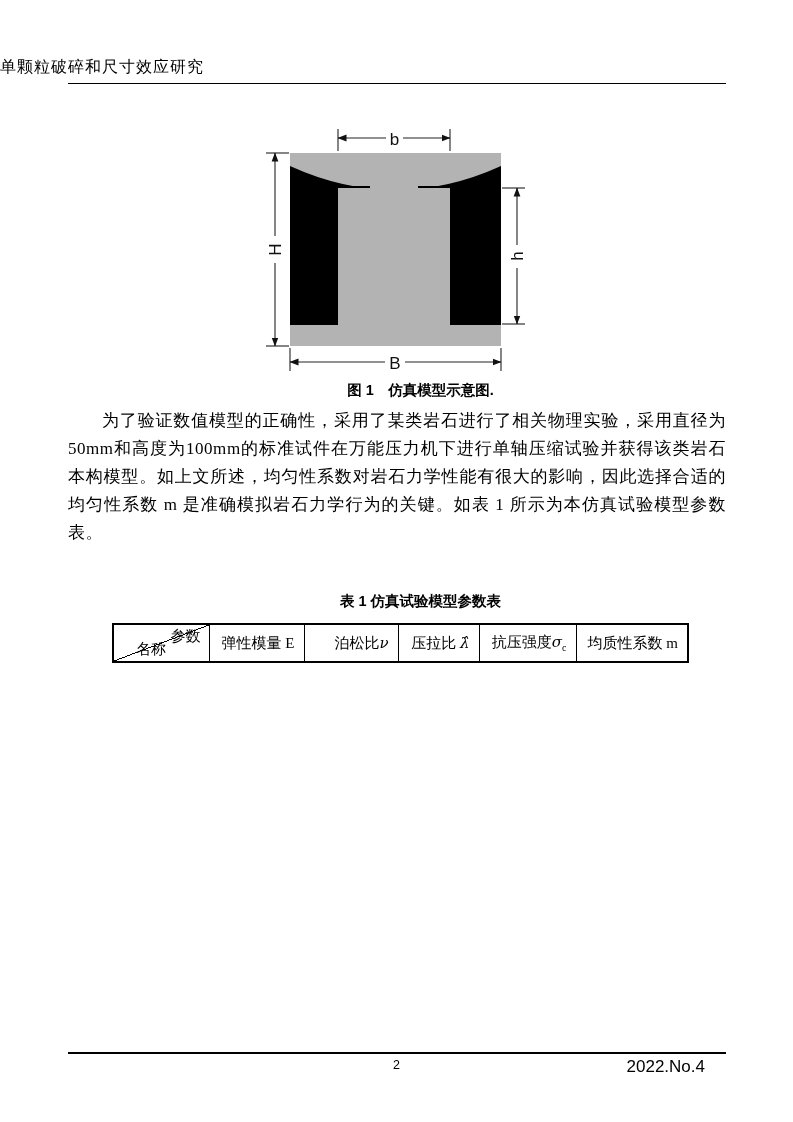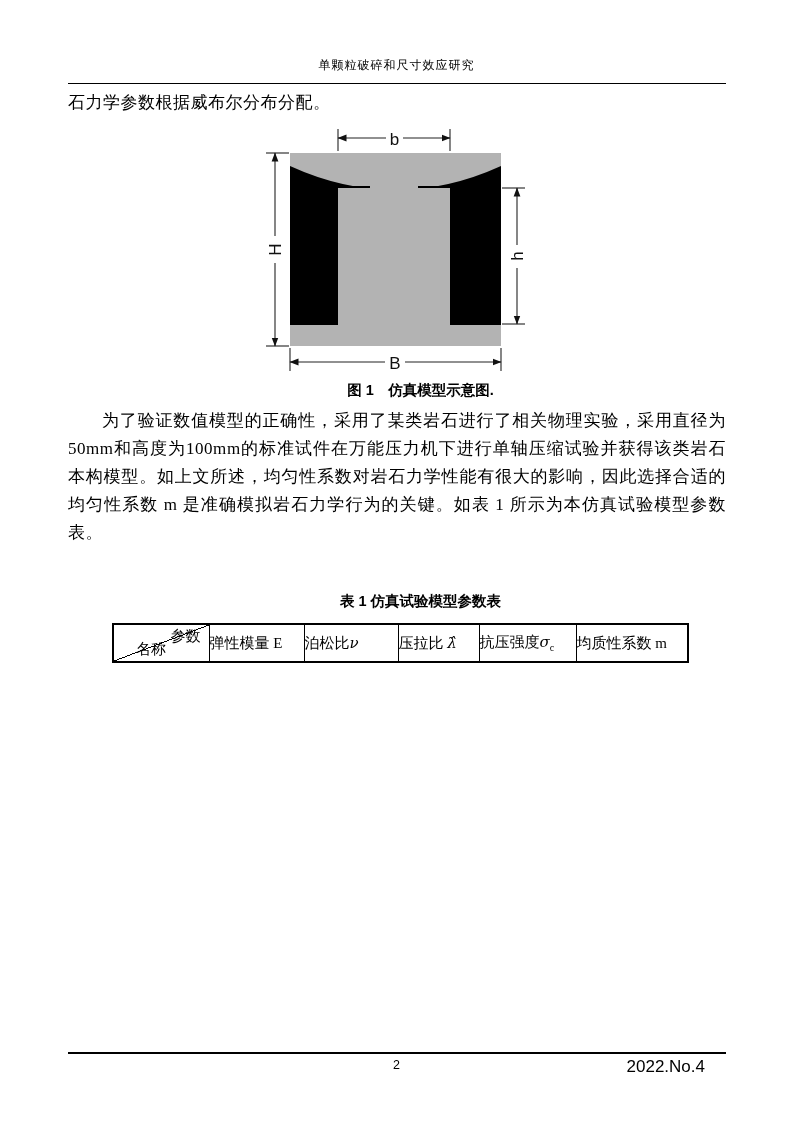--- a/index.html
+++ b/index.html
@@ -4,22 +4,22 @@
 <style>
   html,body { margin:0; padding:0; background:#e8e8e8; }
   .page {
     position:relative; width:793px; height:1122px; margin:0 auto;
     background:#ffffff; overflow:hidden;
     font-family:"Liberation Serif", serif; color:#000;
   }
   .abs { position:absolute; }
 
   .header-title {
-    top:57px; left:0; right:0; text-align:center;
-    font-size:12px; letter-spacing:1px;
+    top:57px; left:0; right:0; 
+    font-size:16px; letter-spacing:1px;
   }
   .header-rule { top:83px; left:68px; width:658px; height:1.3px; background:#000; }
 
   .intro { top:91px; left:68px; width:658px; font-size:17px; letter-spacing:0.5px; }
 
   .figure-wrap { top:125px; left:252px; width:285px; height:252px; }
 
   .fig-caption, .table-caption {
     left:0; right:0; text-align:center;
     font-family:"Liberation Sans", sans-serif; font-weight:bold; font-size:14.5px;padding-left:48px;
@@ -34,22 +34,22 @@
   }
   .para1 { top:407px; }
   .para2 { top:702px; }
 
   table.params {
     position:absolute; top:623px; left:112px;
     border-collapse:collapse; table-layout:fixed;
     font-size:15px; font-family:"Liberation Serif", serif;
   }
   table.params td {
-    border:1px solid #000; text-align:left; vertical-align:middle;
-    padding:0 0; overflow:hidden;
+    border:1px solid #000; text-align:right; vertical-align:middle;
+    padding:0 9px; overflow:hidden;
   }
   table.params { border:2px solid #000; }
   table.params tr.hdr td { height:36px; }
   table.params tr.dat td { height:35px; }
   td.corner {
     position:relative; padding:0;
     background:linear-gradient(to bottom right,
       transparent 49.3%, #000 49.3%, #000 50.7%, transparent 50.7%);
   }
   .corner-tr { position:absolute; top:2px; right:8px; font-size:15px; }
@@ -70,21 +70,20 @@
   .dim-text { font-family:"Liberation Sans", sans-serif; font-size:17px; fill:#111; }
 </style>
 </head>
 <body>
 
 <div class="page">
 
   <div class="abs header-title">单颗粒破碎和尺寸效应研究</div>
   <div class="abs header-rule"></div>
 
-  <div class="abs intro">石力学参数根据威布尔分布分配。</div>
 
   <div class="abs figure-wrap">
     <svg width="285" height="252" viewBox="0 0 285 252" xmlns="http://www.w3.org/2000/svg">
       <defs>
         <marker id="arr" markerWidth="10" markerHeight="8" refX="8.5" refY="4" orient="auto-start-reverse" markerUnits="userSpaceOnUse">
           <path d="M0,0.6 L9,4 L0,7.4 Z" fill="#111"></path>
         </marker>
       </defs>
 
       <rect x="38" y="28" width="211" height="193" fill="#b3b3b3"></rect>

